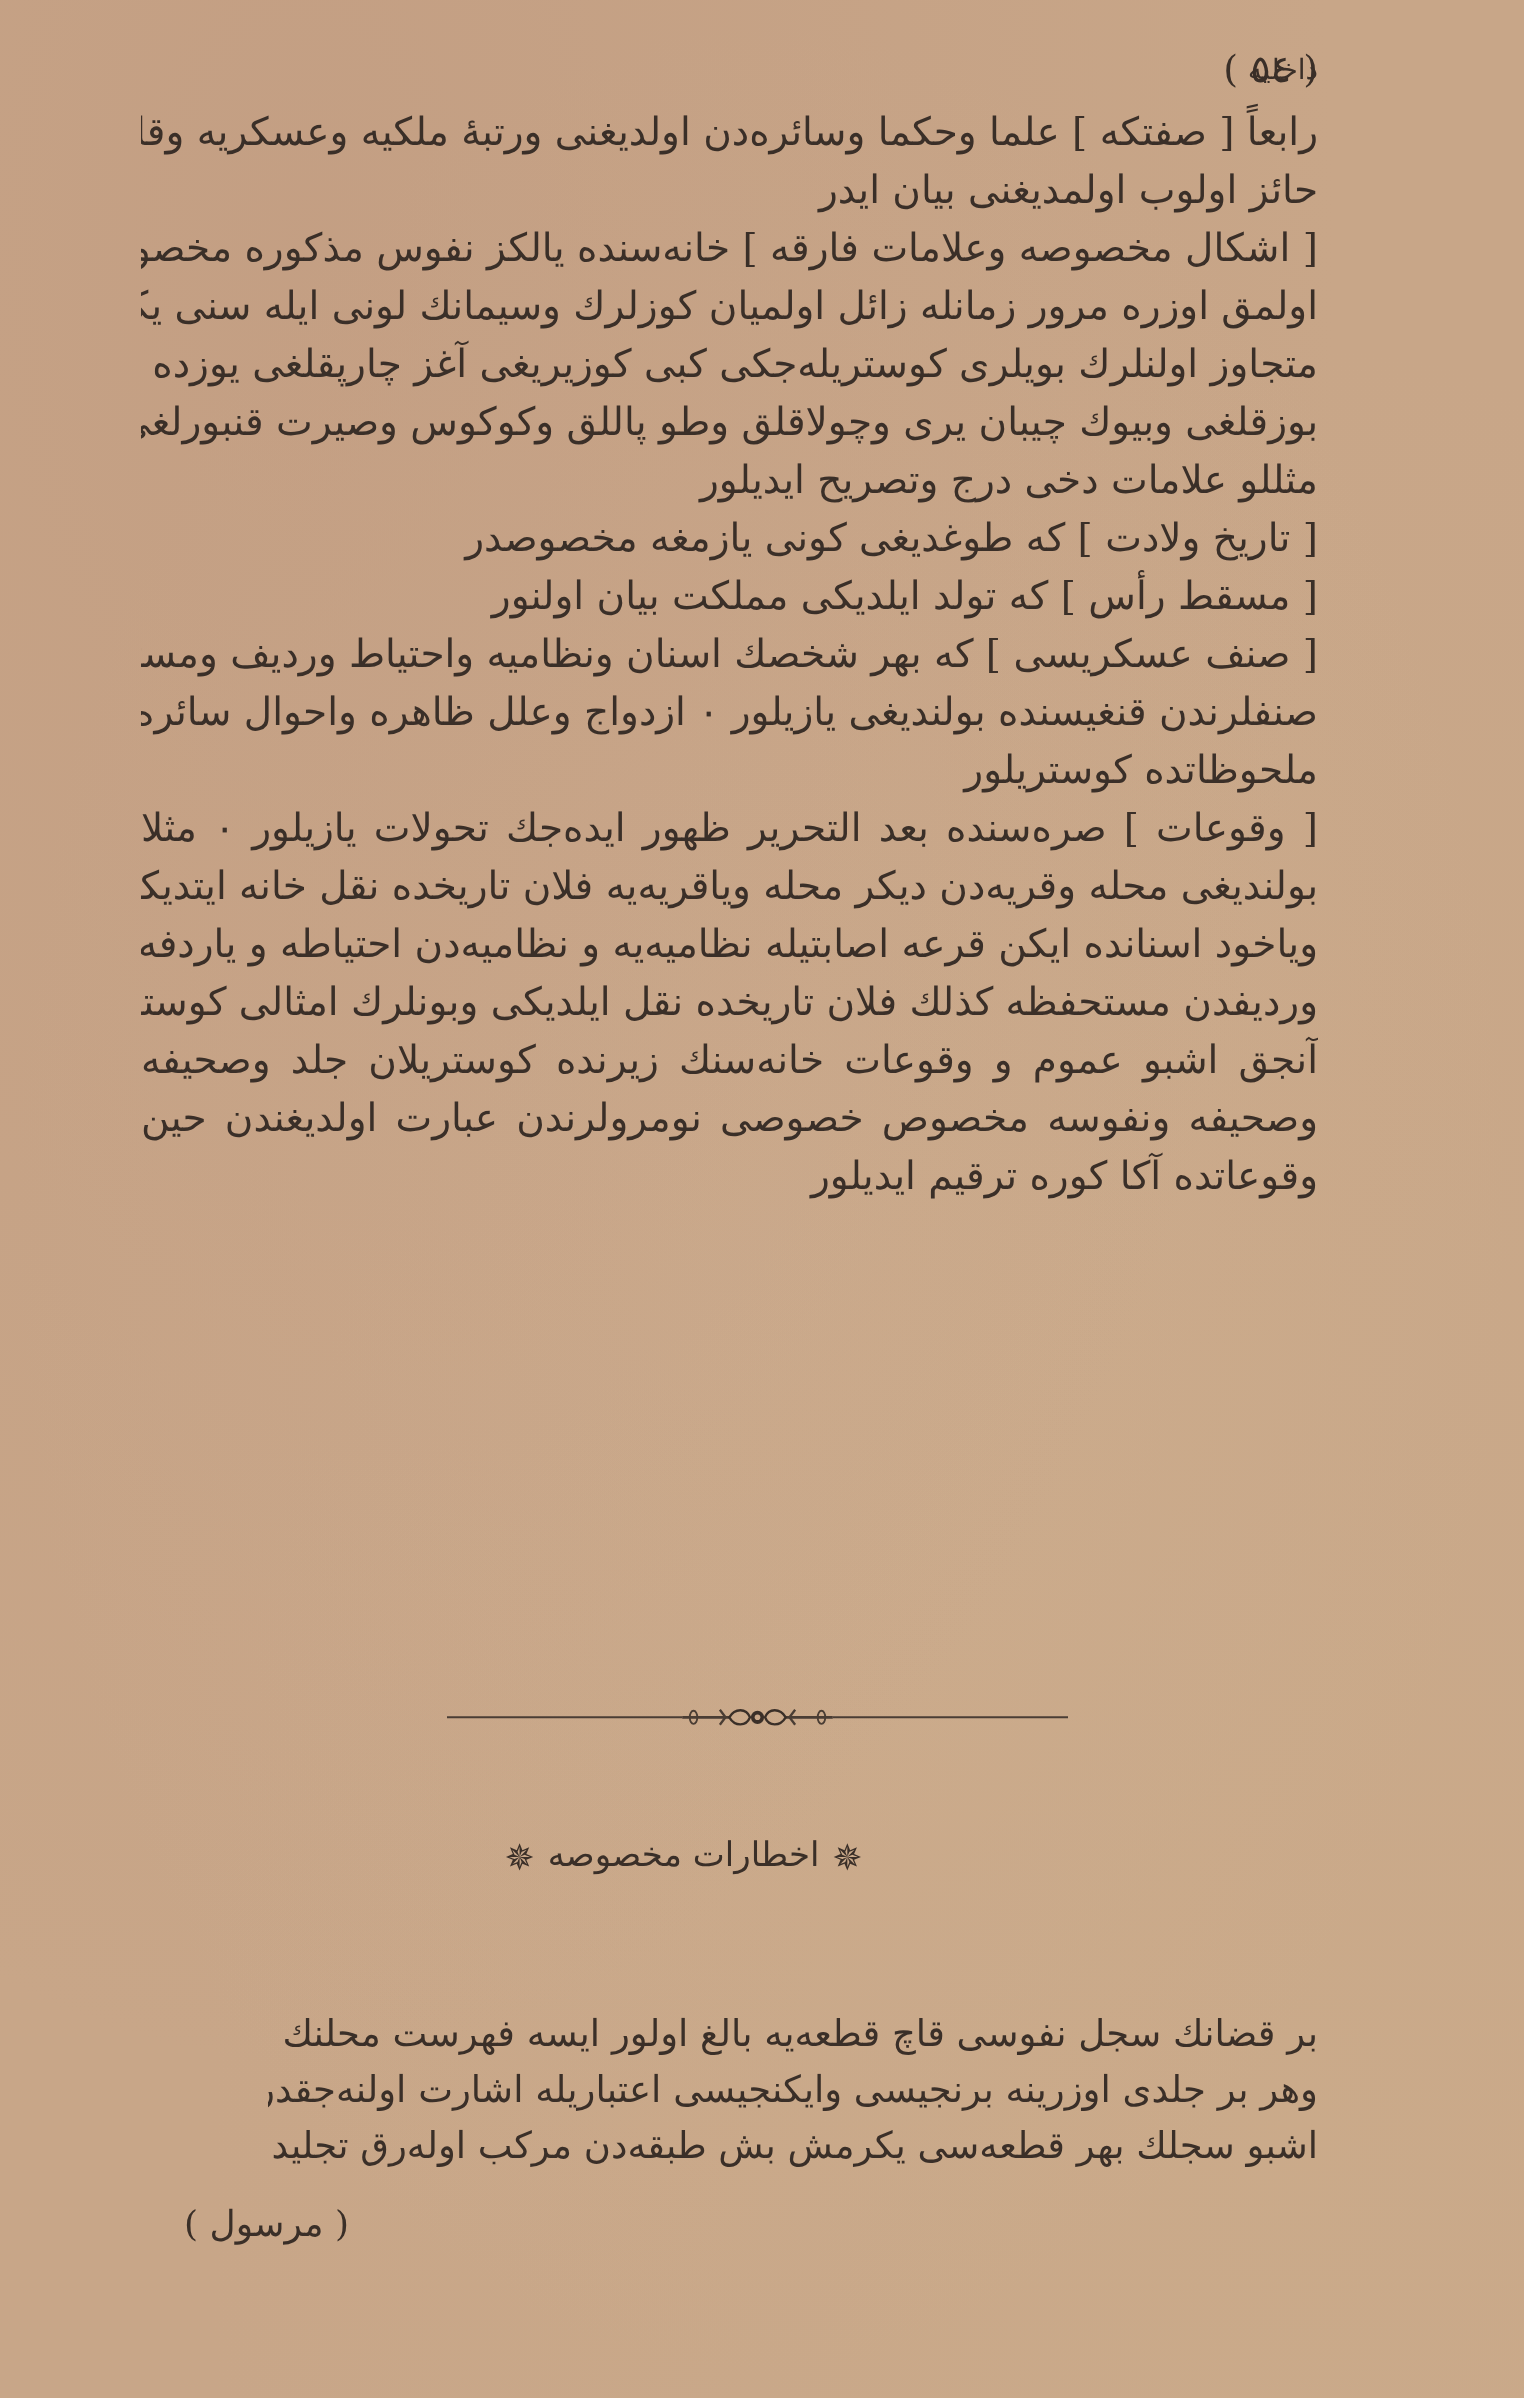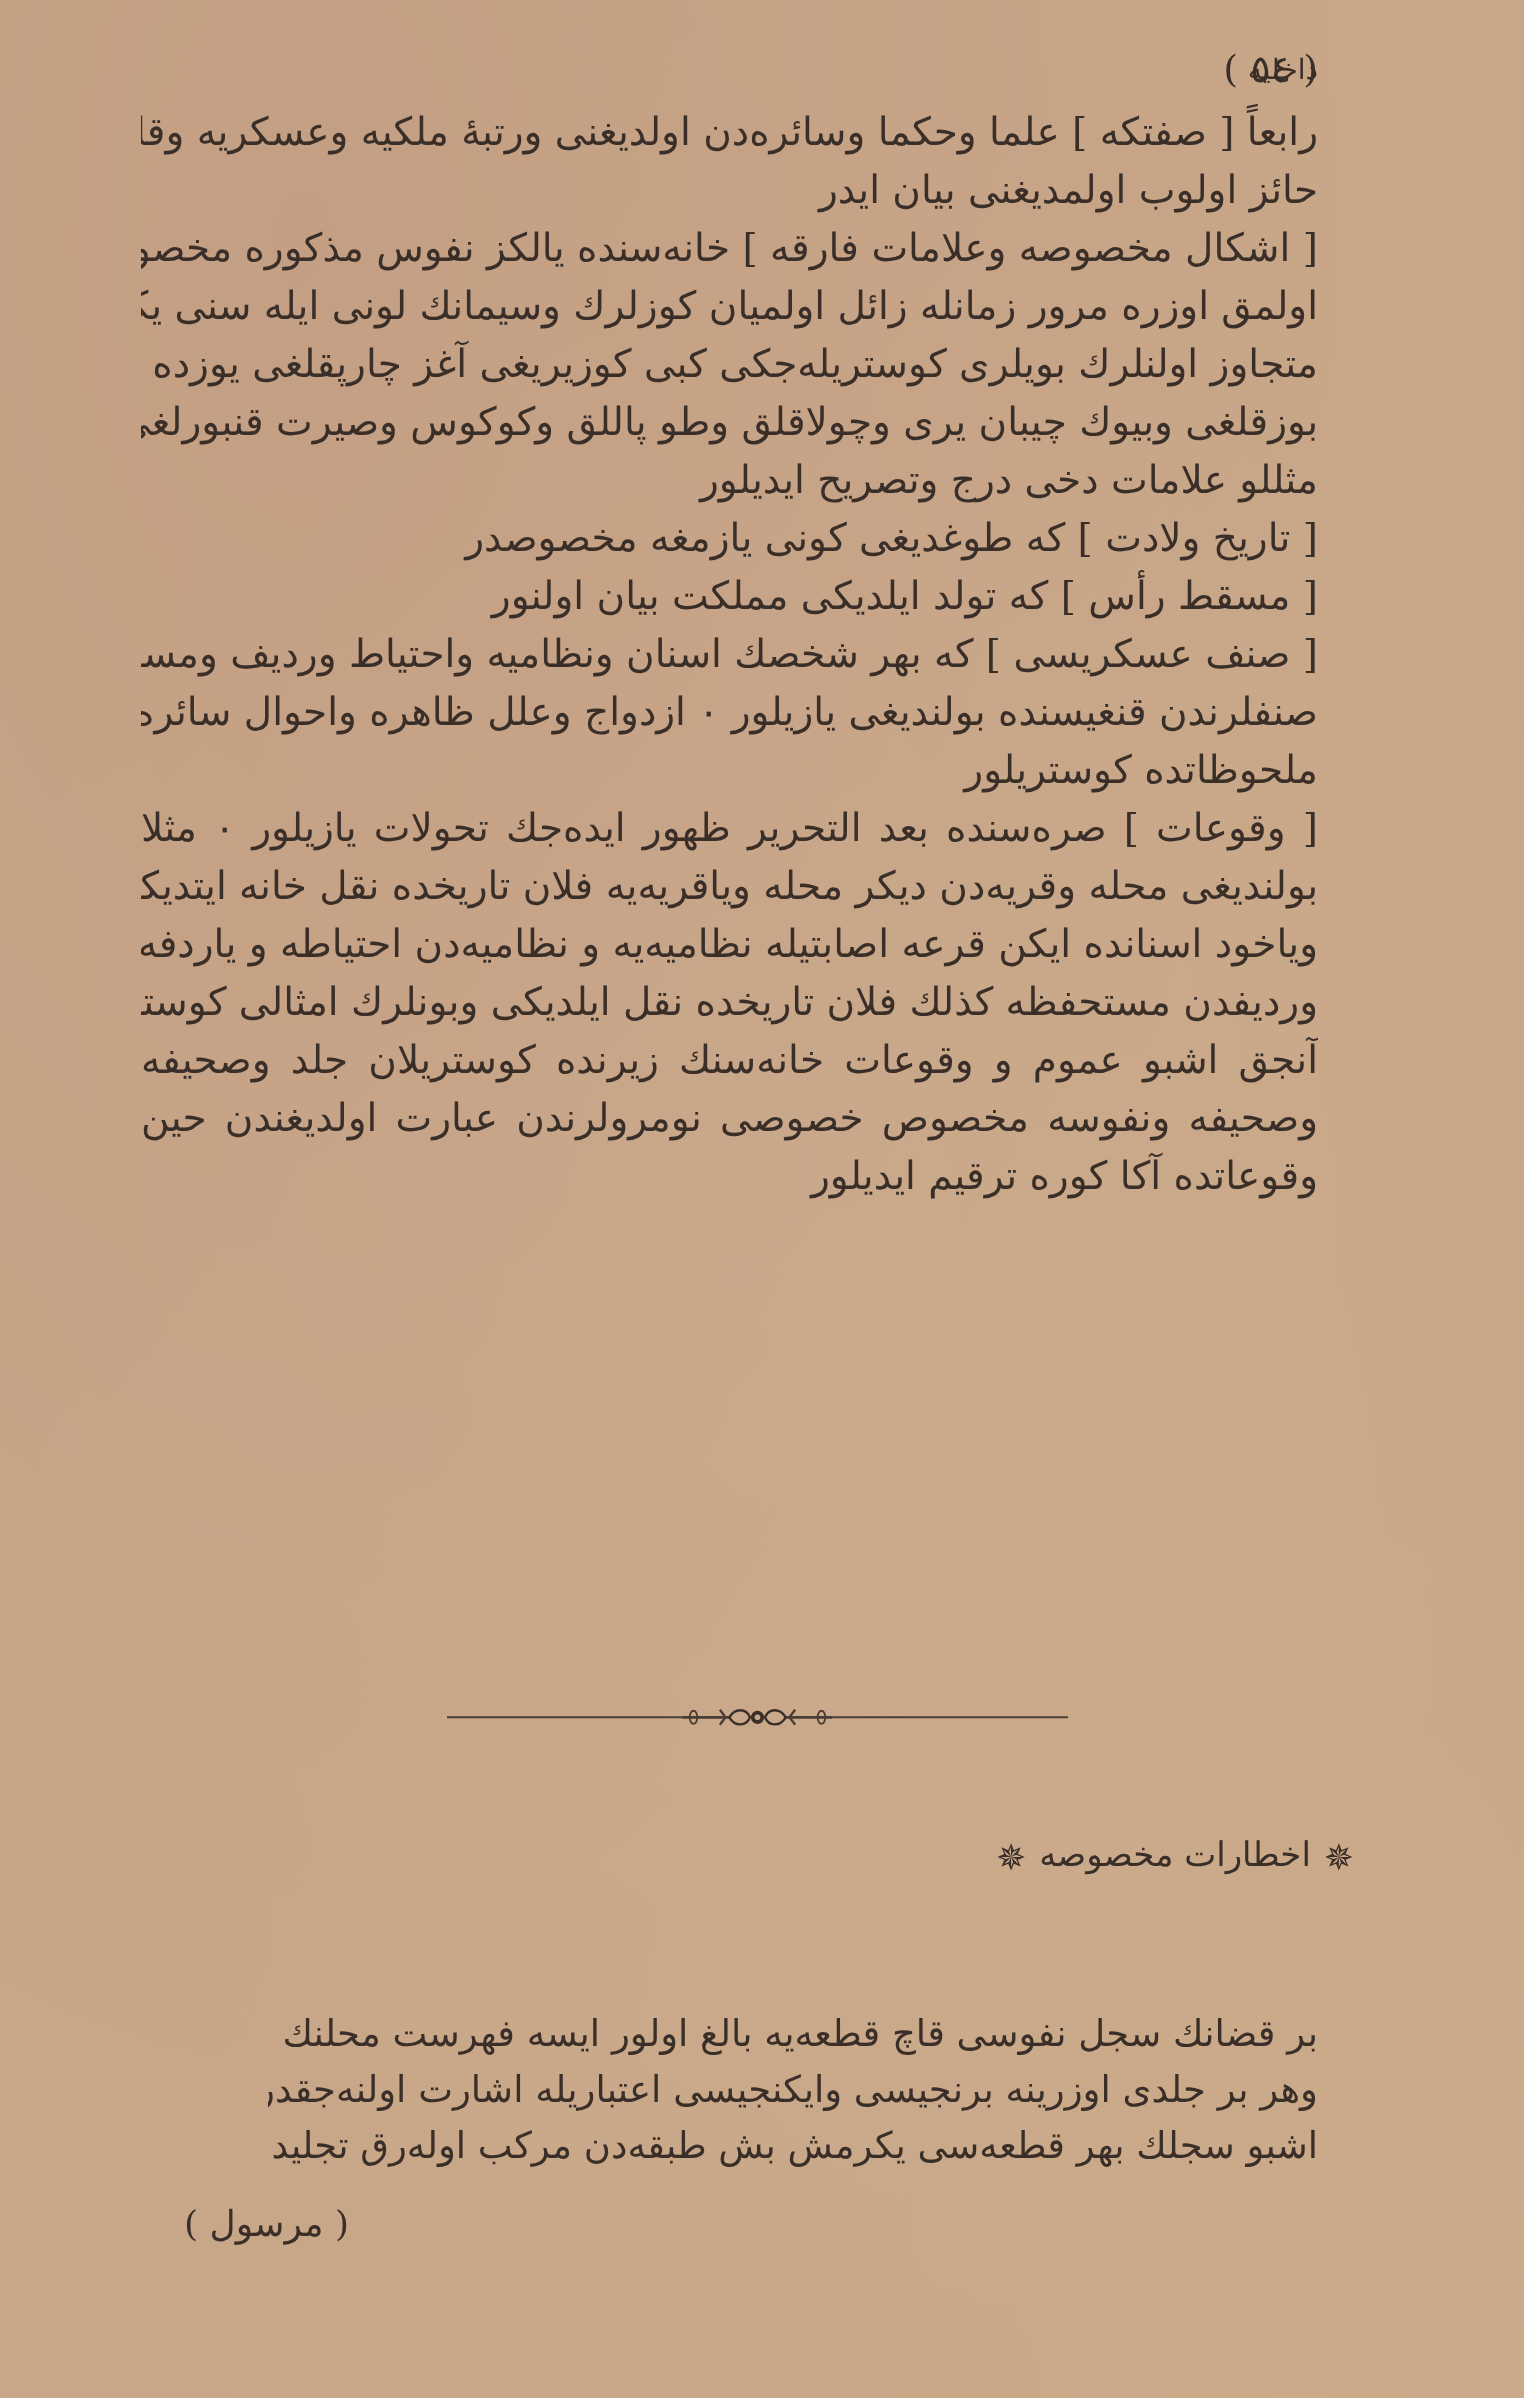--- a/index.html
+++ b/index.html
@@ -69,20 +69,21 @@
       top: 1706px;
       width: 621px;
       height: 22.6px;
     }
     .divider svg { display: block; }
     .notice-title {
       position: absolute;
       left: 0;
       width: 1367px;
       top: 1834px;
+      text-align: center;
       direction: rtl;
       font-size: 34px;
       color: #3a2f28;
     }
     .notice-title .star {
       display: inline-block;
       font-size: 36px;
       margin: 0 13px;
       vertical-align: middle;
       color: #3a2f28;

